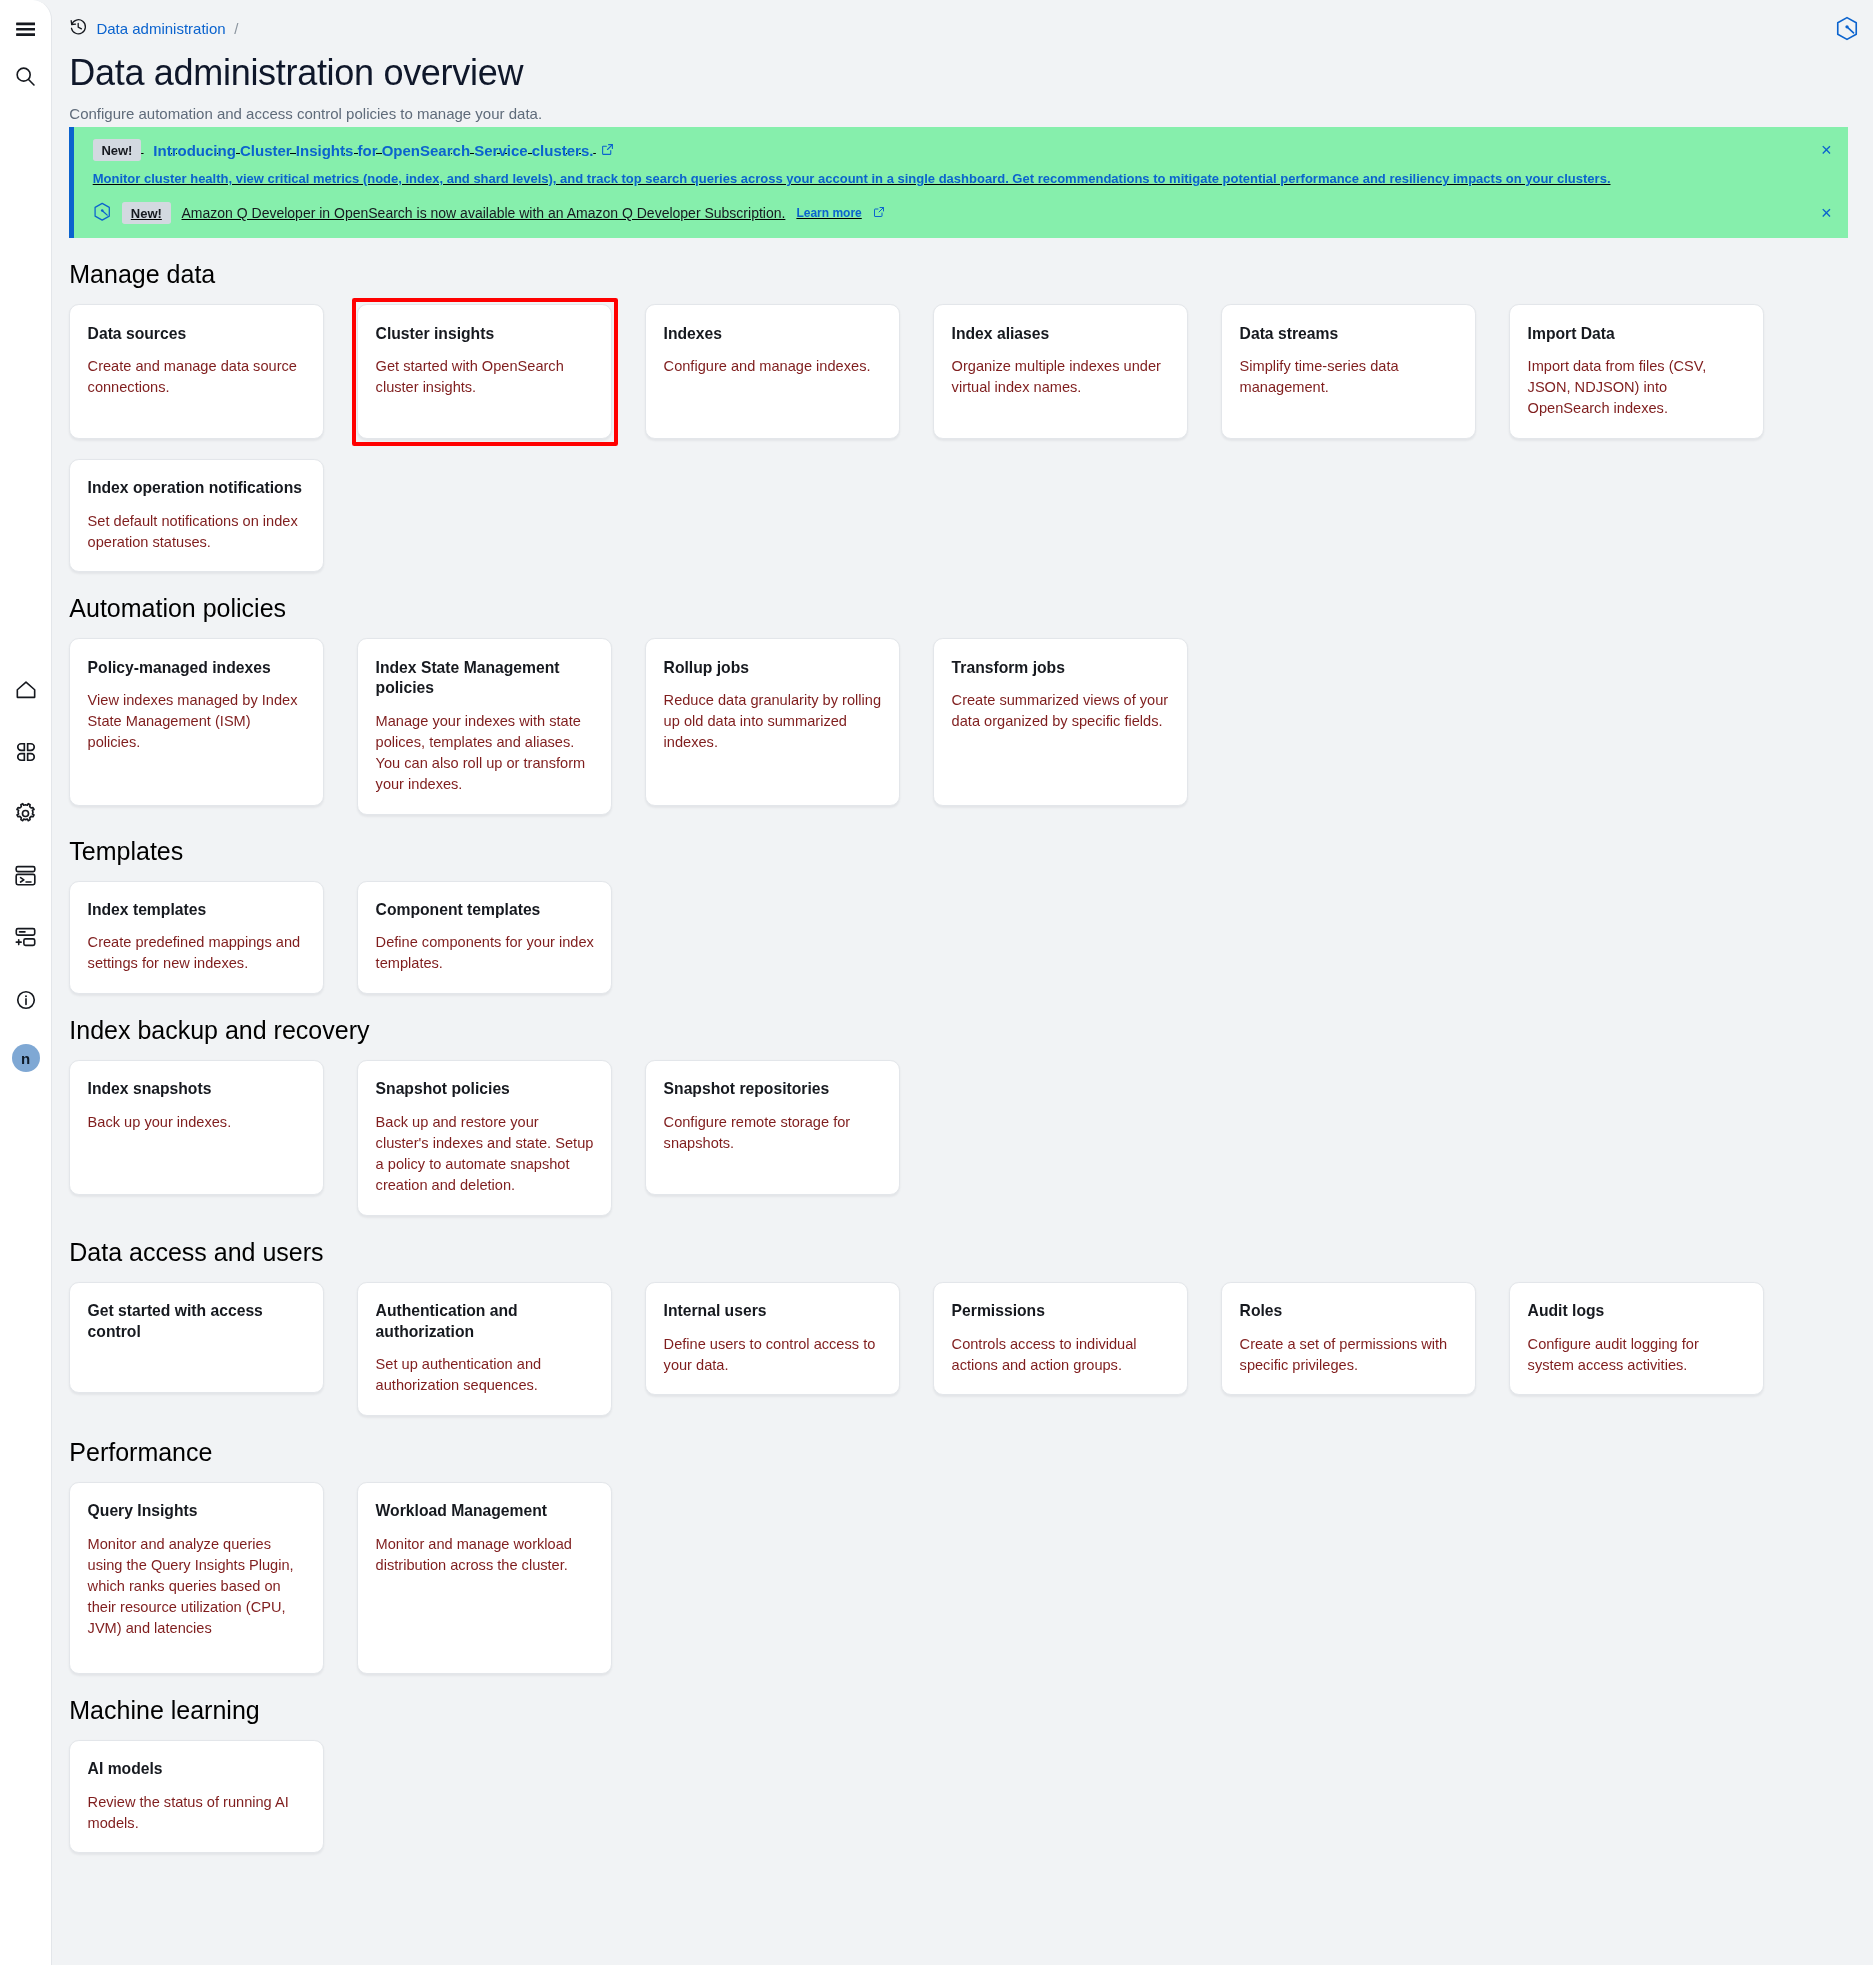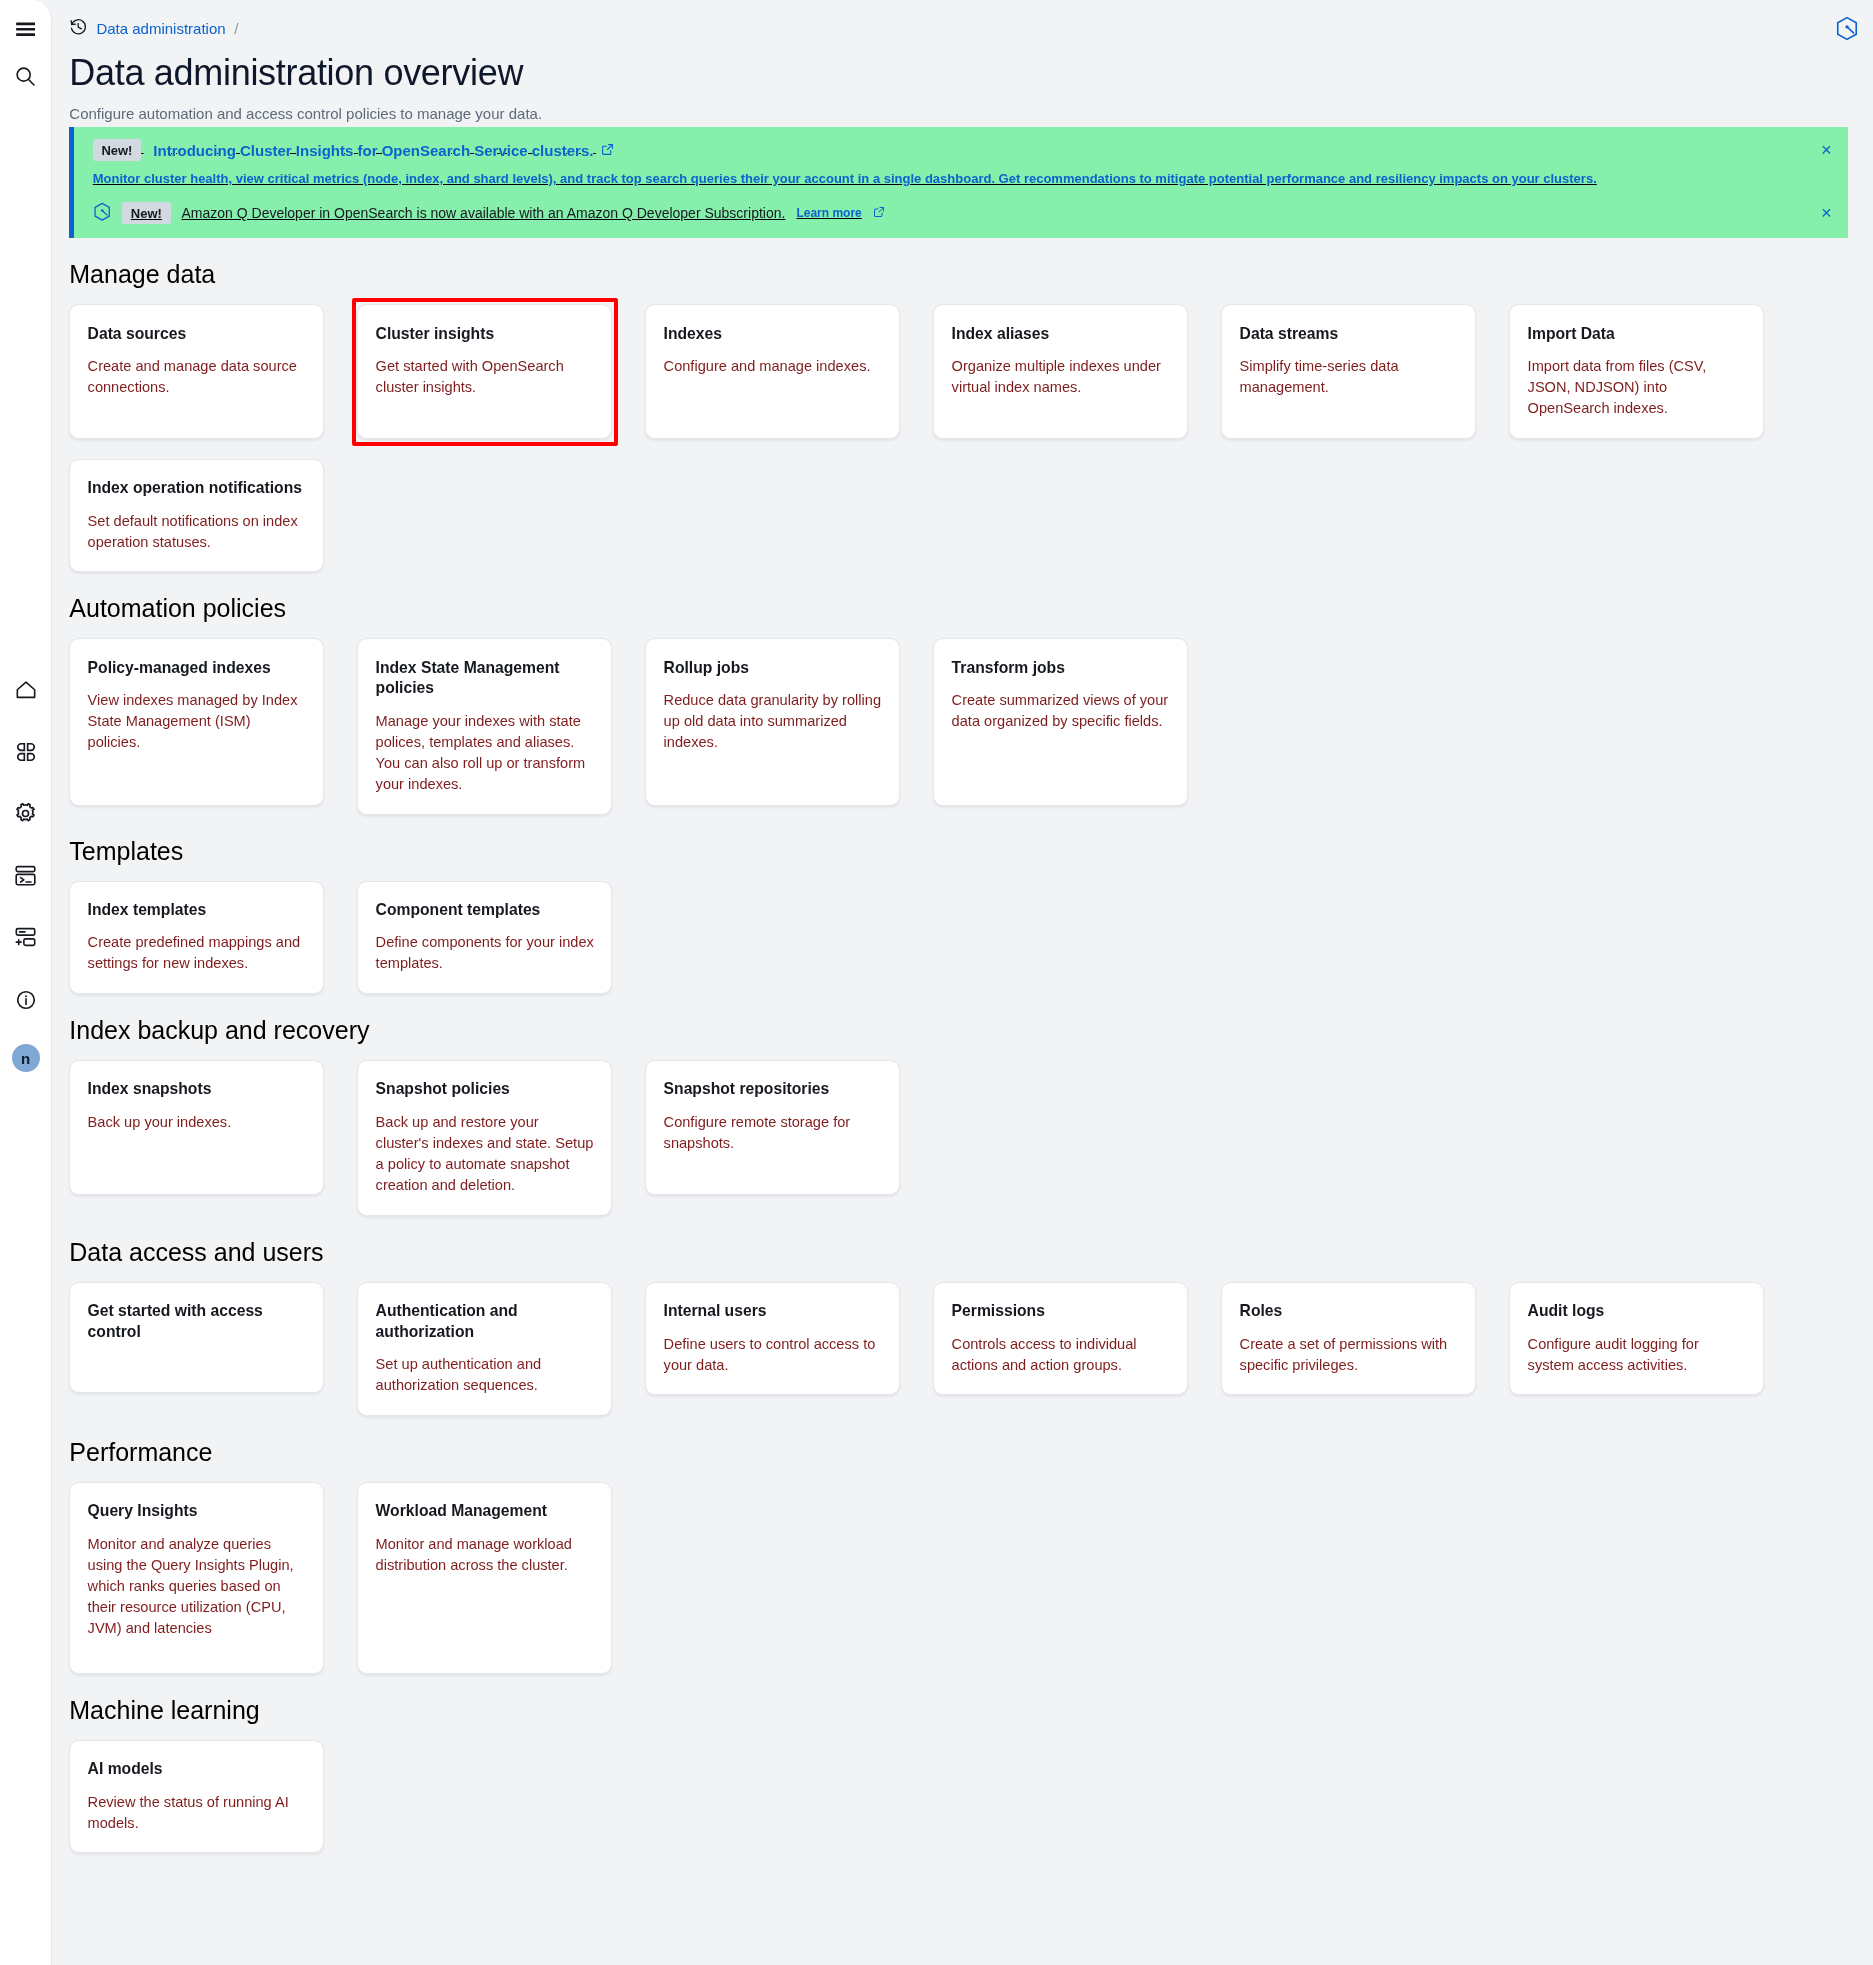--- a/index.html
+++ b/index.html
@@ -253,21 +253,21 @@
     <div class="callout-row">
       <span class="badge-new">New!</span>
       <a class="callout-link">Introducing Cluster Insights for OpenSearch Service clusters.</a>
       <span class="ext-ico">
         <svg width="13" height="13" viewBox="0 0 24 24" fill="none" stroke="#0b63ce" stroke-width="2">
           <polyline points="14,3 21,3 21,10" stroke-linecap="round" stroke-linejoin="round"></polyline>
           <line x1="21" y1="3" x2="12" y2="12" stroke-linecap="round"></line>
           <path d="M18 14 v6 a1 1 0 0 1 -1 1 H4 a1 1 0 0 1 -1 -1 V7 a1 1 0 0 1 1 -1 h6" stroke-linecap="round" stroke-linejoin="round"></path>
         </svg>
       </span>
-      <div class="callout-body">Monitor cluster health, view critical metrics (node, index, and shard levels), and track top search queries their your account in a single dashboard. Get recommendations to mitigate potential performance and resiliency impacts on your clusters.</div>
+      <div class="callout-body">Monitor cluster health, view critical metrics (node, index, and shard levels), and track top search queries across your account in a single dashboard. Get recommendations to mitigate potential performance and resiliency impacts on your clusters.</div>
       <button class="close-x">×</button>
     </div>
 
     <div class="callout-row callout-line2">
       <span>
         <svg width="18.4" height="19.5" viewBox="0 0 44 46" fill="none" stroke="#0b63ce" stroke-width="3" stroke-linejoin="round">
           <path d="M22 3 L39 12.5 L39 33.5 L22 43 L5 33.5 L5 12.5 Z"></path>
           <circle cx="22" cy="20" r="3" fill="#0b63ce" stroke="none"></circle>
           <line x1="23" y1="21" x2="34" y2="31" stroke-linecap="round"></line>
         </svg>

